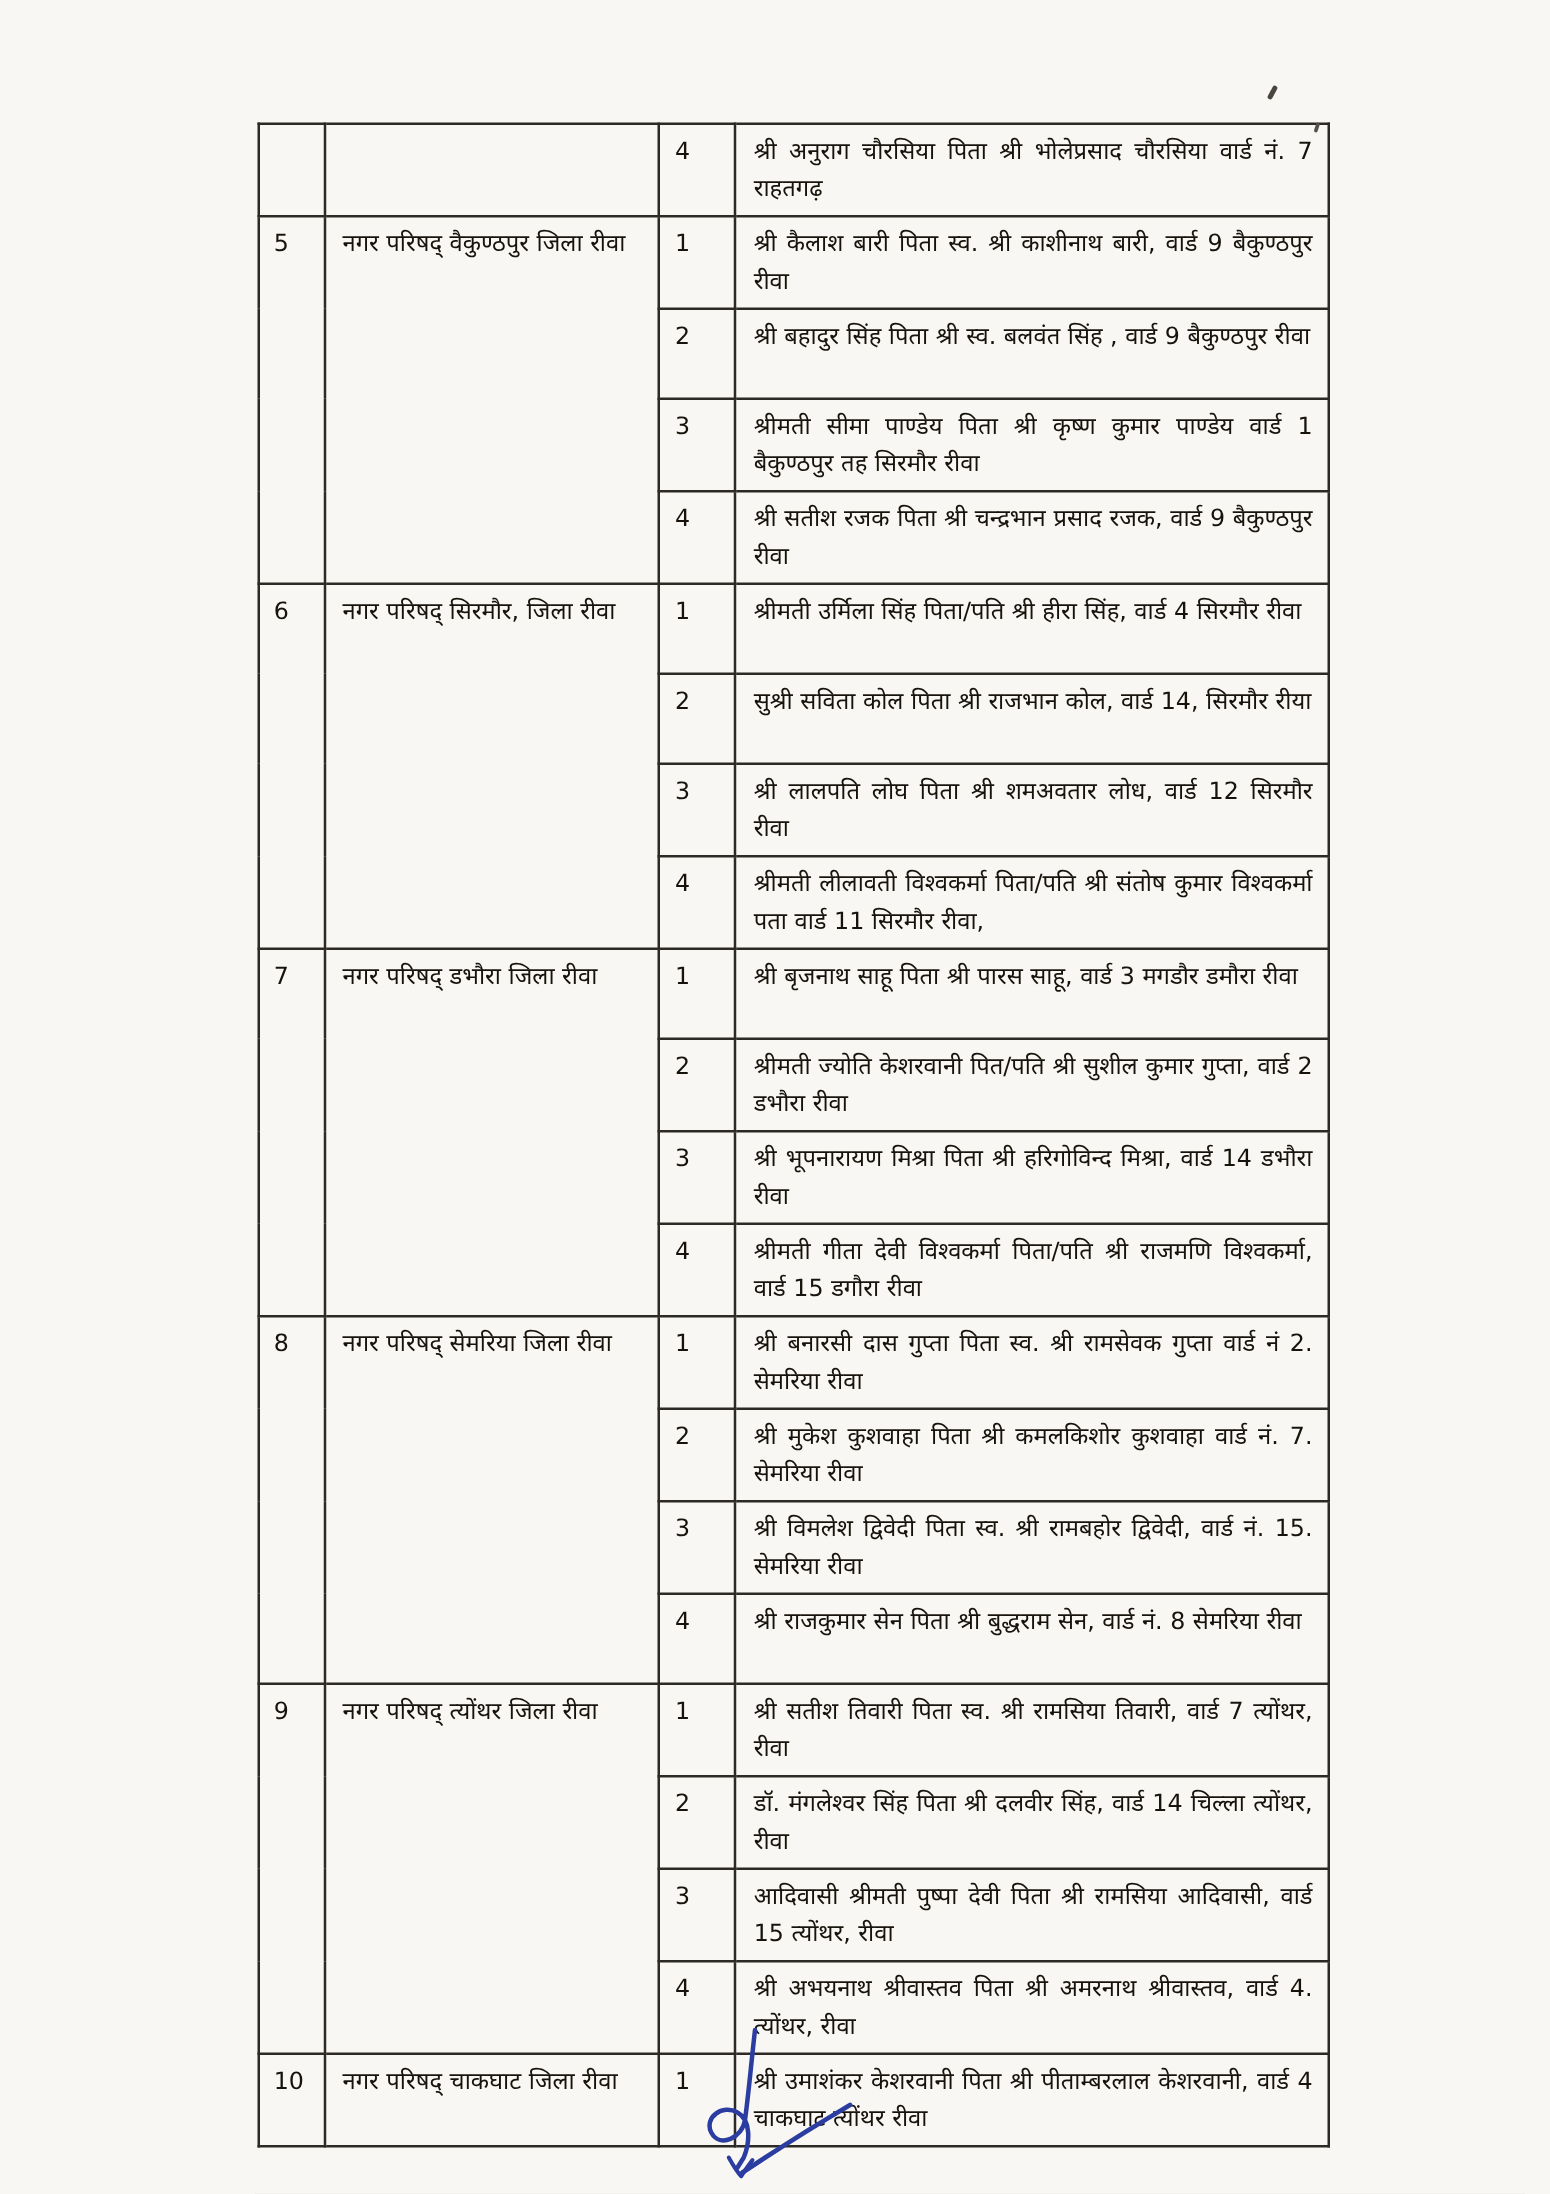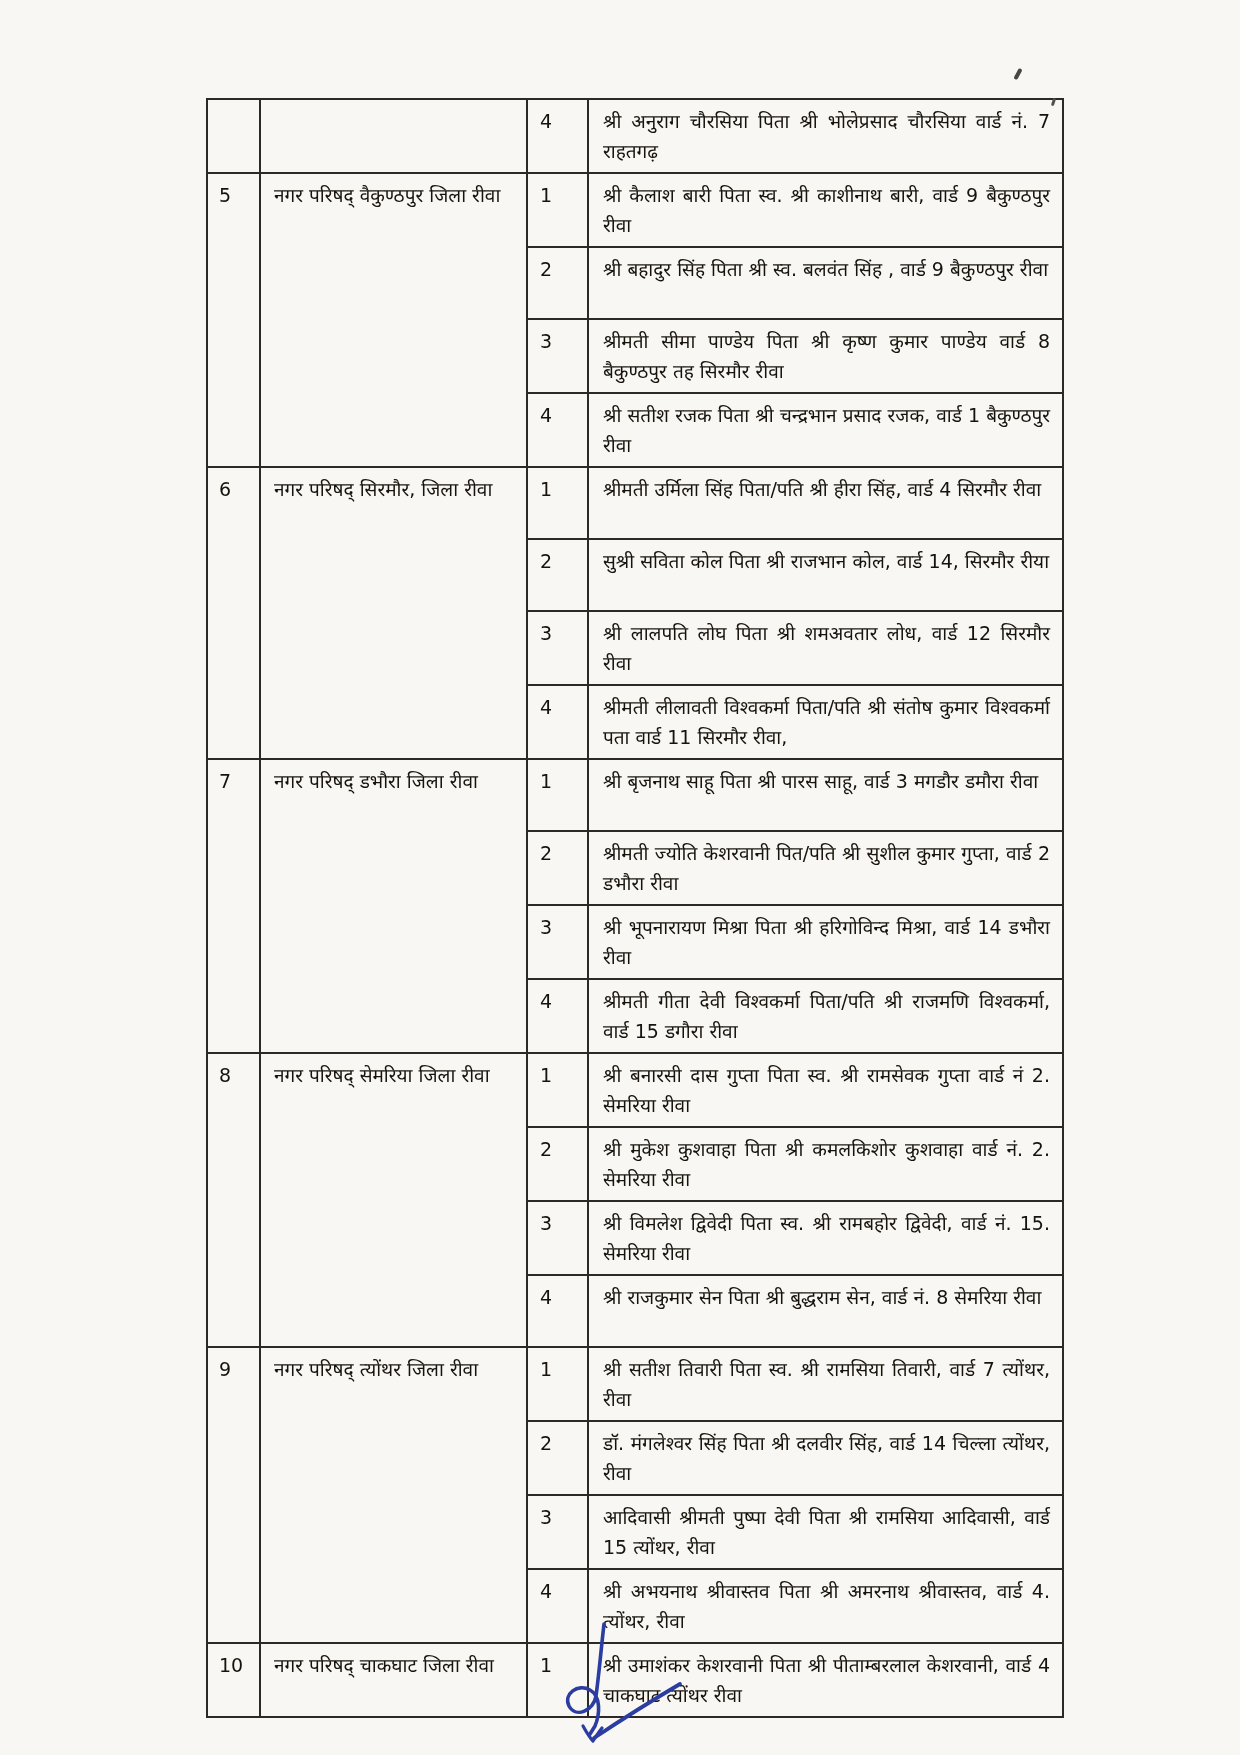--- a/index.html
+++ b/index.html
@@ -105,25 +105,25 @@
           <td class="c-muni" rowspan="4">नगर परिषद् वैकुण्ठपुर जिला रीवा</td>
           <td class="c-no">1</td>
           <td class="c-text">श्री कैलाश बारी पिता स्व. श्री काशीनाथ बारी, वार्ड 9 बैकुण्ठपुर रीवा</td>
         </tr>
         <tr class="entry-row">
           <td class="c-no">2</td>
           <td class="c-text">श्री बहादुर सिंह पिता श्री स्व. बलवंत सिंह , वार्ड 9 बैकुण्ठपुर रीवा</td>
         </tr>
         <tr class="entry-row">
           <td class="c-no">3</td>
-          <td class="c-text">श्रीमती सीमा पाण्डेय पिता श्री कृष्ण कुमार पाण्डेय वार्ड 8 बैकुण्ठपुर तह सिरमौर रीवा</td>
-        </tr>
-        <tr class="entry-row">
-          <td class="c-no">4</td>
-          <td class="c-text">श्री सतीश रजक पिता श्री चन्द्रभान प्रसाद रजक, वार्ड 1 बैकुण्ठपुर रीवा</td>
+          <td class="c-text">श्रीमती सीमा पाण्डेय पिता श्री कृष्ण कुमार पाण्डेय वार्ड 1 बैकुण्ठपुर तह सिरमौर रीवा</td>
+        </tr>
+        <tr class="entry-row">
+          <td class="c-no">4</td>
+          <td class="c-text">श्री सतीश रजक पिता श्री चन्द्रभान प्रसाद रजक, वार्ड 9 बैकुण्ठपुर रीवा</td>
         </tr>
         <tr class="entry-row">
           <td class="c-sr" rowspan="4">6</td>
           <td class="c-muni" rowspan="4">नगर परिषद् सिरमौर, जिला रीवा</td>
           <td class="c-no">1</td>
           <td class="c-text">श्रीमती उर्मिला सिंह पिता/पति श्री हीरा सिंह, वार्ड 4 सिरमौर रीवा</td>
         </tr>
         <tr class="entry-row">
           <td class="c-no">2</td>
           <td class="c-text">सुश्री सविता कोल पिता श्री राजभान कोल, वार्ड 14, सिरमौर रीया</td>
@@ -155,21 +155,21 @@
           <td class="c-text">श्रीमती गीता देवी विश्वकर्मा पिता/पति श्री राजमणि विश्वकर्मा, वार्ड 15 डगौरा रीवा</td>
         </tr>
         <tr class="entry-row">
           <td class="c-sr" rowspan="4">8</td>
           <td class="c-muni" rowspan="4">नगर परिषद् सेमरिया जिला रीवा</td>
           <td class="c-no">1</td>
           <td class="c-text">श्री बनारसी दास गुप्ता पिता स्व. श्री रामसेवक गुप्ता वार्ड नं 2. सेमरिया रीवा</td>
         </tr>
         <tr class="entry-row">
           <td class="c-no">2</td>
-          <td class="c-text">श्री मुकेश कुशवाहा पिता श्री कमलकिशोर कुशवाहा वार्ड नं. 2. सेमरिया रीवा</td>
+          <td class="c-text">श्री मुकेश कुशवाहा पिता श्री कमलकिशोर कुशवाहा वार्ड नं. 7. सेमरिया रीवा</td>
         </tr>
         <tr class="entry-row">
           <td class="c-no">3</td>
           <td class="c-text">श्री विमलेश द्विवेदी पिता स्व. श्री रामबहोर द्विवेदी, वार्ड नं. 15. सेमरिया रीवा</td>
         </tr>
         <tr class="entry-row">
           <td class="c-no">4</td>
           <td class="c-text">श्री राजकुमार सेन पिता श्री बुद्धराम सेन, वार्ड नं. 8 सेमरिया रीवा</td>
         </tr>
         <tr class="entry-row">

